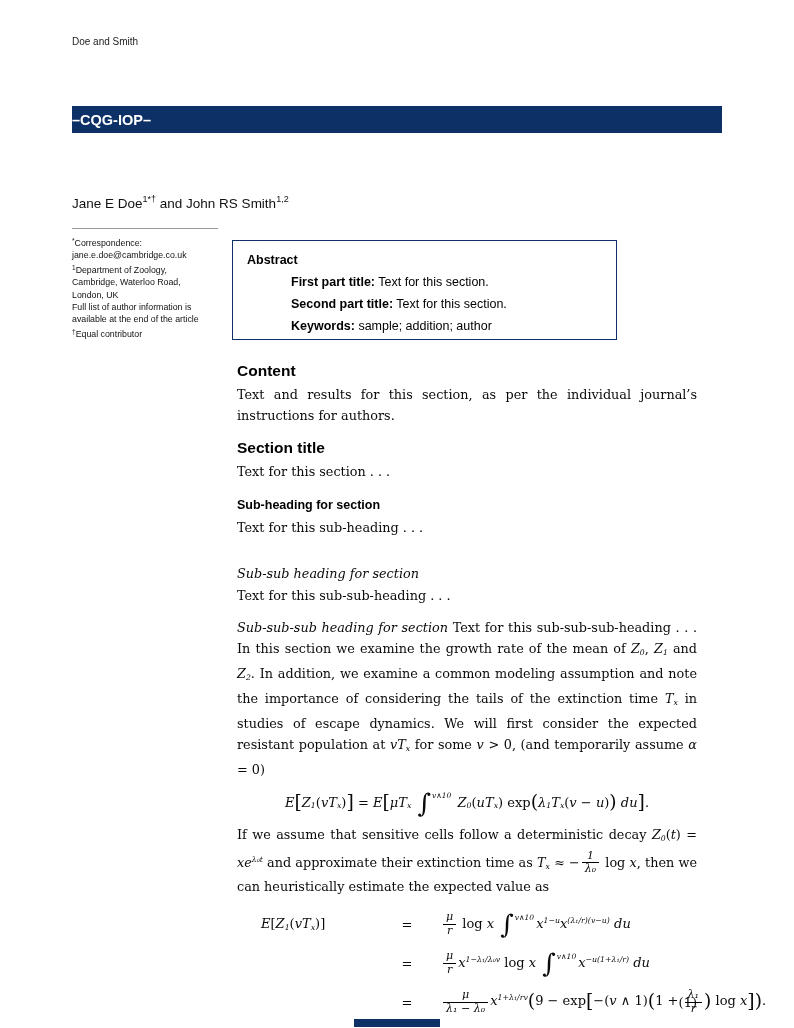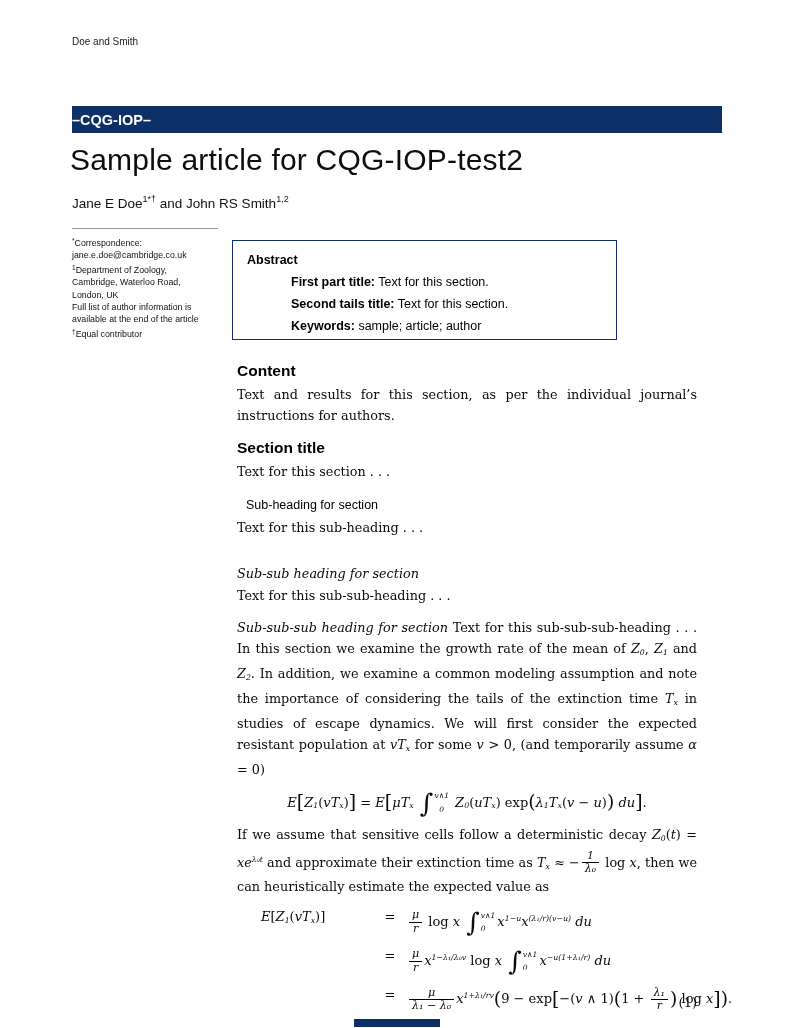--- a/index.html
+++ b/index.html
@@ -28,21 +28,21 @@
   .abstract-item{font-size:12.5px;margin-top:8px;line-height:14px;padding-left:44px;}
   .abstract-item b{font-weight:bold;}
   .main{position:absolute;left:237px;top:362px;width:460px;}
   .sec-heading{font-size:15.5px;font-weight:bold;margin:0;line-height:17px;}
   .body-text{
     font-family:"DejaVu Serif",serif;font-size:12.8px;line-height:21px;
     text-align:justify;margin:5px 0 0 0;color:#0a0a0a;
   }
   .one-line{text-align:left;}
   .sec2-heading{margin-top:13px;}
-  .sub-heading{font-size:12.5px;font-weight:normal;margin-top:15px;line-height:17px;margin-left:9px;}
+  .sub-heading{font-size:12.5px;font-weight:bold;margin-top:15px;line-height:17px;}
   .sub-text{margin-top:3px;}
   .subsub-heading{
     font-family:"DejaVu Serif",serif;font-style:italic;font-size:12.8px;
     margin-top:27px;line-height:17px;color:#0a0a0a;
   }
   .math-para{margin-top:11px;}
   .para-b{margin-top:8px;}
   
   .seg-r{font-style:normal;}
   .seg-i{font-style:italic;}
@@ -51,72 +51,71 @@
   .seg-big{font-size:1.45em;vertical-align:-0.1em;line-height:1;}
   .frac{
     display:inline-flex;flex-direction:column;vertical-align:middle;
     text-align:center;font-size:0.85em;line-height:1.1;margin:0 2px;font-style:italic;
   }
   .fnum{border-bottom:1px solid #000;padding:0 3px;display:block;}
   .fden{padding:0 3px;display:block;}
   .intg{display:inline-flex;align-items:center;margin:0 2px;vertical-align:middle;}
   .isym{font-size:2em;line-height:1;font-style:normal;}
   .ilims{
-    display:inline-flex;flex-direction:column;justify-content:space-between;
+    display:inline-flex;flex-direction:row;justify-content:space-between;
     font-size:0.58em;font-style:italic;height:3em;margin-left:1px;
   }
   .eq1{
     font-family:"DejaVu Serif",serif;font-size:13px;text-align:center;
     margin-top:10px;color:#0a0a0a;
   }
   .eq2{font-family:"DejaVu Serif",serif;font-size:13px;margin-top:12px;color:#0a0a0a;}
-  .eq2-row{display:flex;align-items:flex-start;position:relative;margin-bottom:9px;min-height:30px;}
+  .eq2-row{display:flex;align-items:center;position:relative;margin-bottom:9px;min-height:30px;gap:17px;}
   .eq2-lhs{width:112px;margin-left:24px;flex:none;}
   .eq2-rel{width:34px;text-align:center;flex:none;}
   .eq2-rhs{flex:none;}
   .eq2-num{position:absolute;right:0;top:50%;transform:translateY(-50%);}
   .footer-bar{
     position:absolute;left:50%;transform:translateX(-50%);bottom:1px;
     width:86px;height:8px;background:#0d3166;
   }
 </style>
 </head>
 <body>
 
 <div class="page">
 
   <div class="running-head">Doe and Smith</div>
 
   <div class="banner">
     <span>–CQG-IOP–</span>
   </div>
 
-  <div class="title">Sample article for CQG-IOP-test2</div>
 
   <div class="authors">
     <span>Jane E Doe</span><sup>1*†</sup><span> and </span><span>John RS Smith</span><sup>1,2</sup>
   </div>
 
   <div class="sidebar">
     <hr class="sidebar-rule">
     <div class="sidebar-line"><sup>*</sup><span>Correspondence:</span></div>
     <div class="sidebar-line"><span>jane.e.doe@cambridge.co.uk</span></div>
     <div class="sidebar-line"><sup>1</sup><span>Department of Zoology,</span></div>
     <div class="sidebar-line"><span>Cambridge, Waterloo Road,</span></div>
     <div class="sidebar-line"><span>London, UK</span></div>
     <div class="sidebar-line"><span>Full list of author information is</span></div>
     <div class="sidebar-line"><span>available at the end of the article</span></div>
     <div class="sidebar-line"><sup>†</sup><span>Equal contributor</span></div>
   </div>
 
   <div class="abstract-box">
     <div class="abstract-heading">Abstract</div>
     <div class="abstract-item"><b>First part title:</b><span> Text for this section.</span></div>
-    <div class="abstract-item"><b>Second tails title:</b><span> Text for this section.</span></div>
-    <div class="abstract-item"><b>Keywords:</b><span> sample; article; author</span></div>
+    <div class="abstract-item"><b>Second part title:</b><span> Text for this section.</span></div>
+    <div class="abstract-item"><b>Keywords:</b><span> sample; addition; author</span></div>
   </div>
 
   <div class="main">
     <h2 class="sec-heading">Content</h2>
     <p class="body-text">Text and results for this section, as per the individual journal’s instructions for authors.</p>
 
     <h2 class="sec-heading sec2-heading">Section title</h2>
     <p class="body-text one-line">Text for this section . . .</p>
 
     <div class="sub-heading">Sub-heading for section</div>

